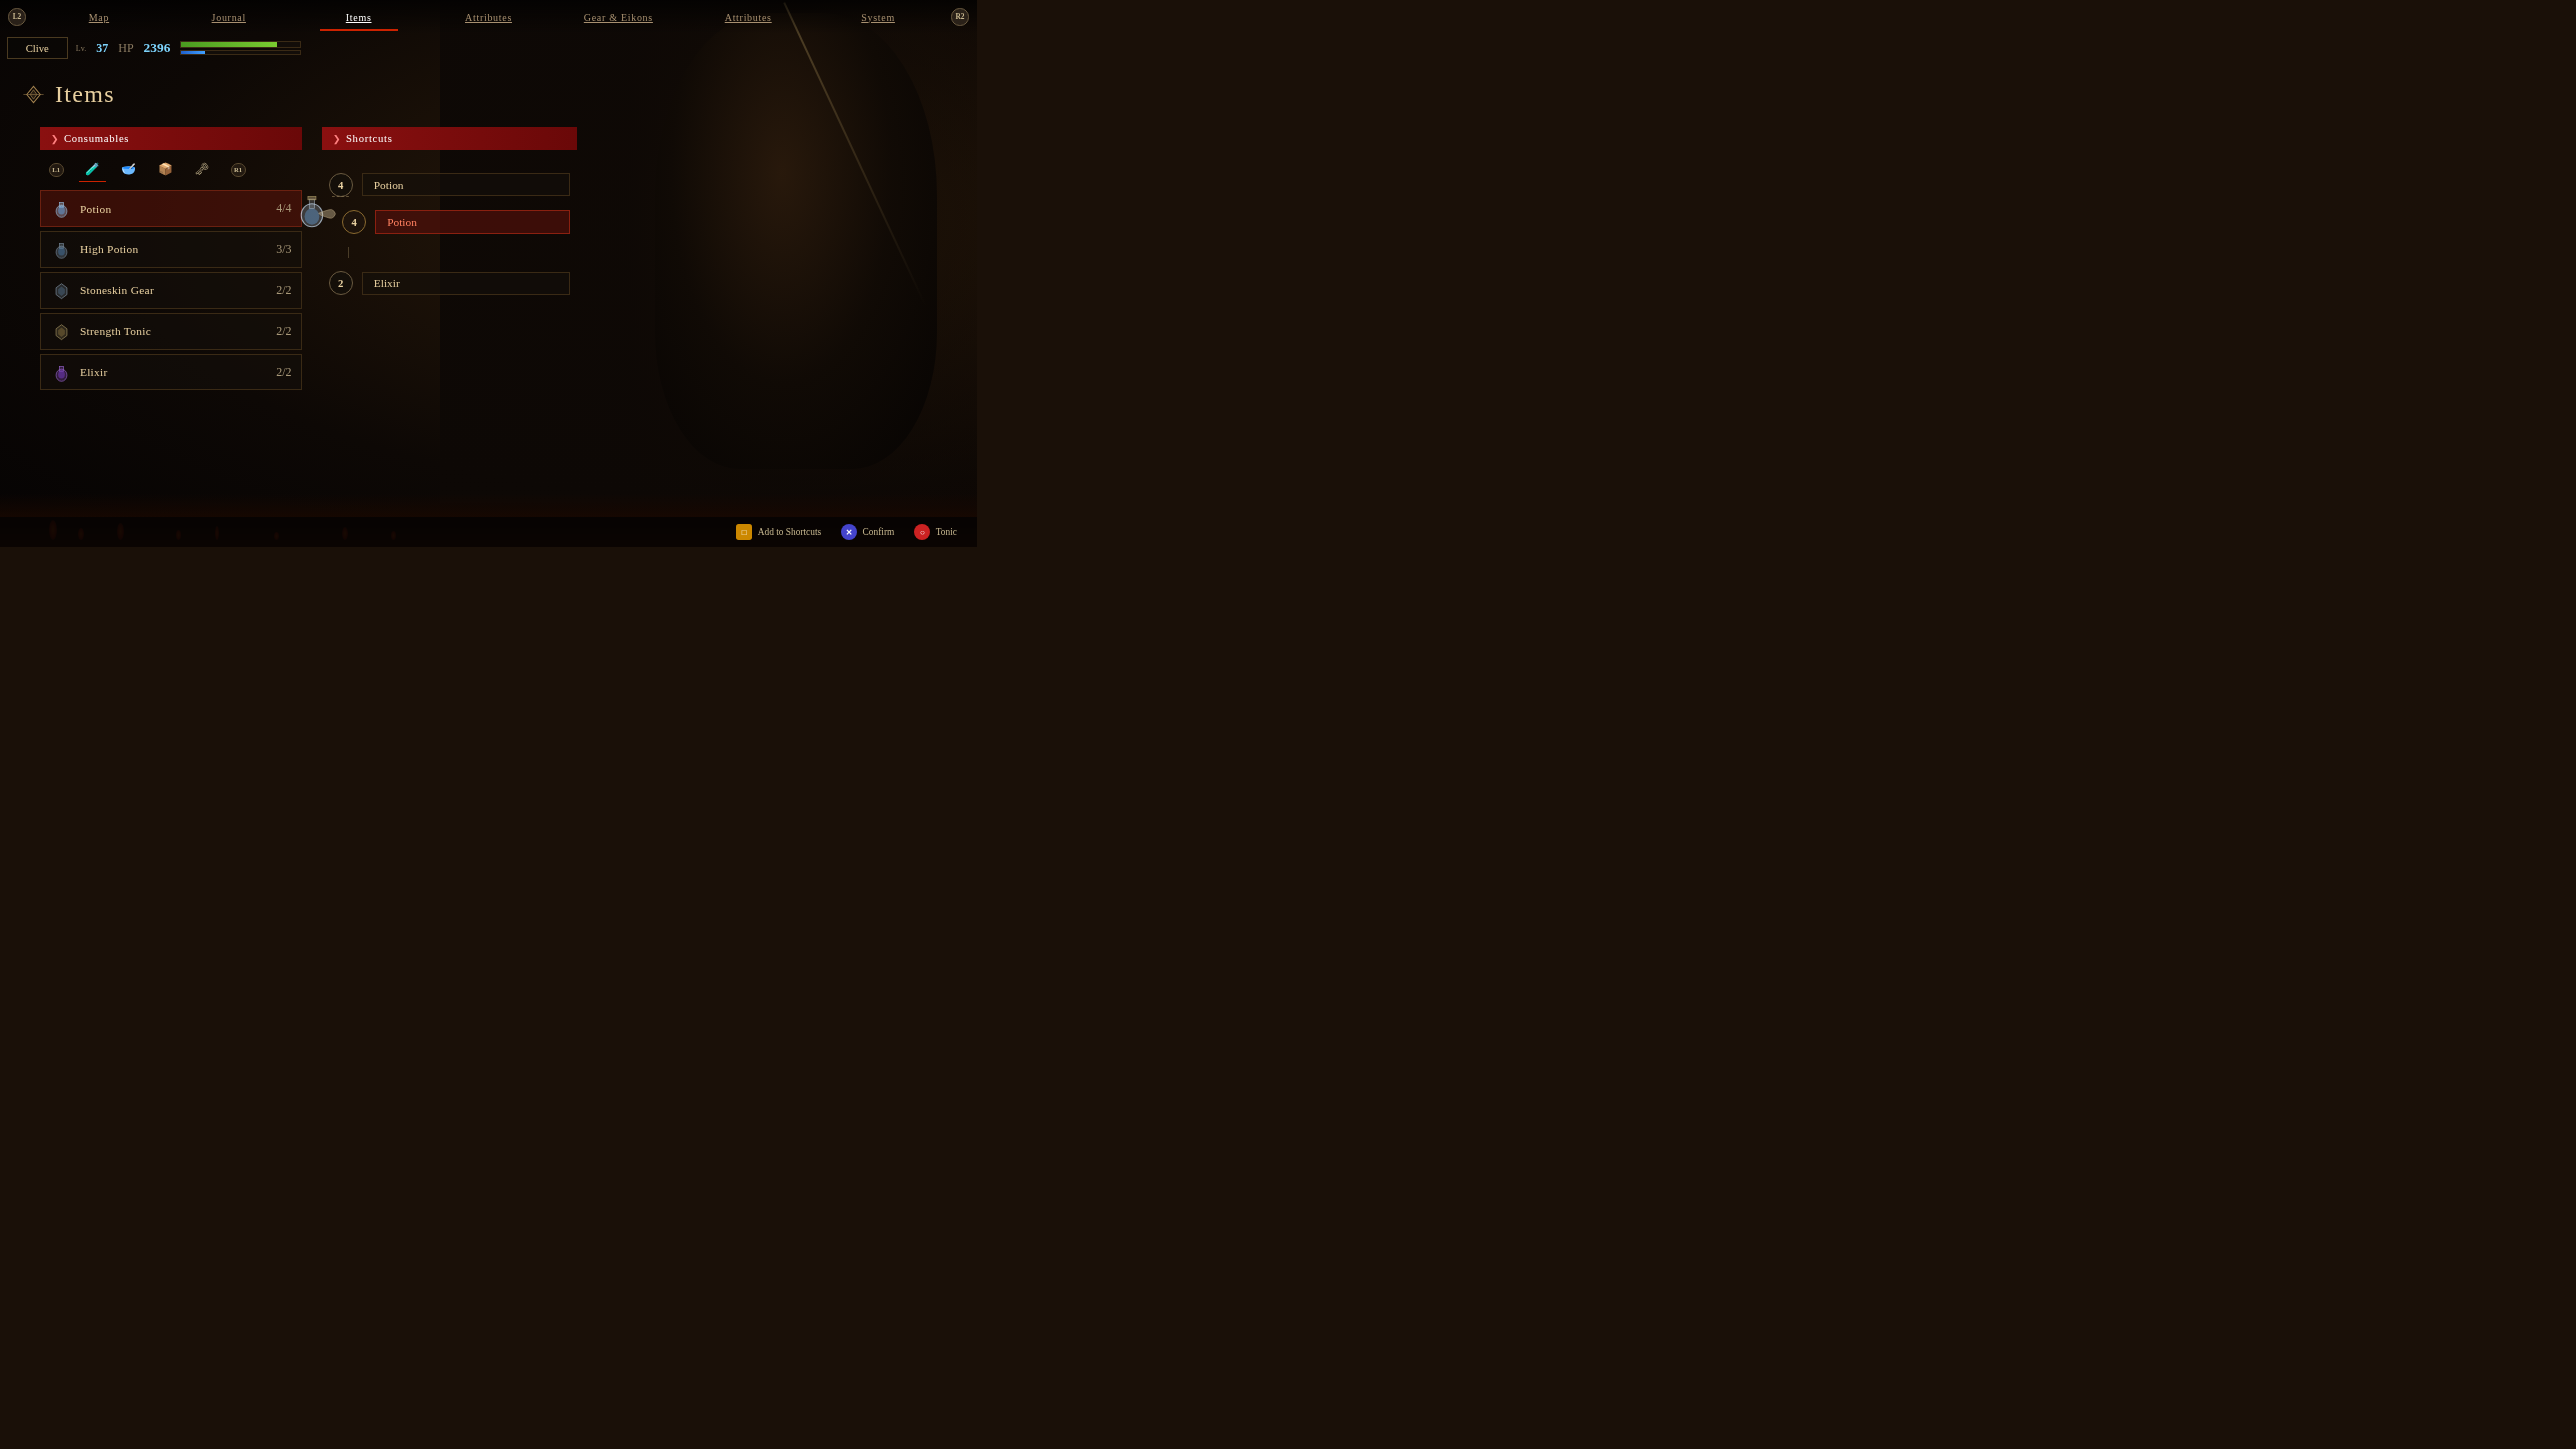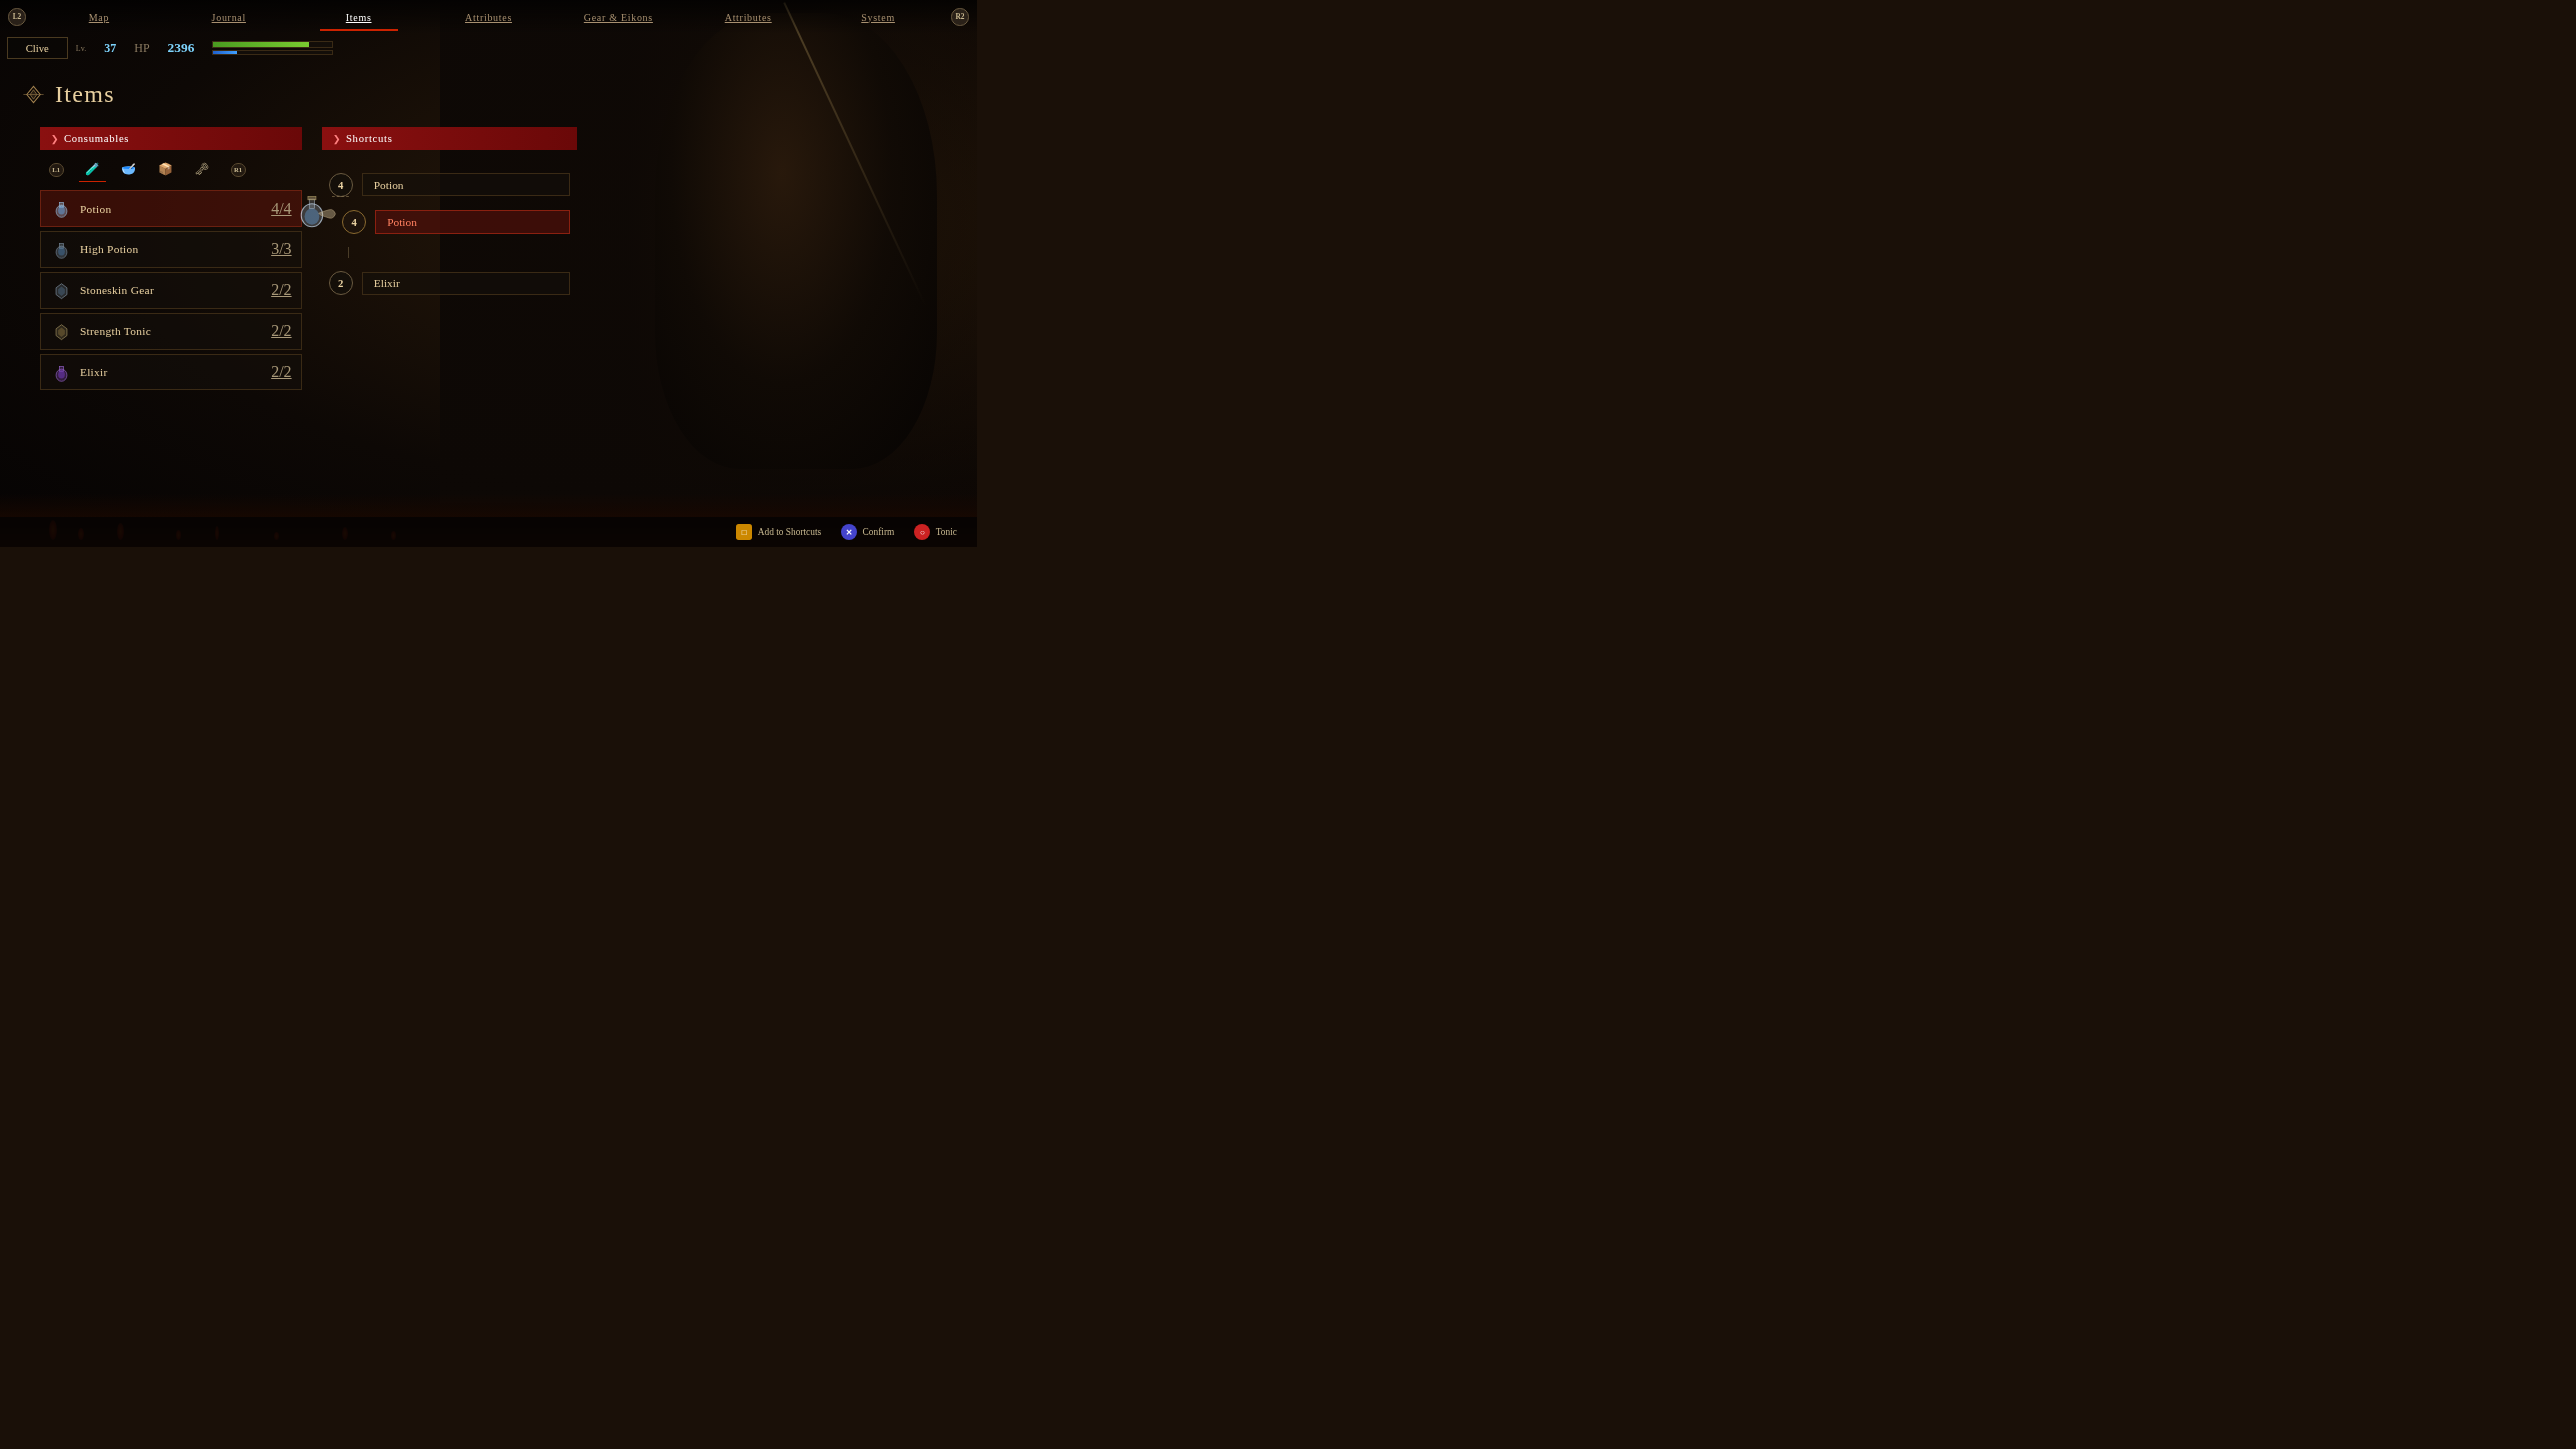--- a/index.html
+++ b/index.html
@@ -126,21 +126,21 @@
       padding: 4px 18px;
       font-size: 10.7px;
       color: #e8d0a0;
       min-width: 54px;
       text-align: center;
     }
 
     .char-stats {
       display: flex;
       align-items: center;
-      gap: 18px;
+      gap: 10px;
     }
 
     .stat-label {
       font-size: 12px;
       color: #8a7a60;
     }
 
     .stat-value {
       font-size: 13.4px;
       color: #7dd3fc;
@@ -313,23 +313,22 @@
     }
 
     .item-name {
       flex: 1;
       font-size: 11.4px;
       color: #e8d0a0;
       letter-spacing: 0.3px;
     }
 
     .item-count {
-      font-size: 16px;
+      font-size: 12px;
       color: #a89878;
-      text-decoration: underline;
     }
 
     
     .right-panel {
       position: absolute;
       top: 127px;
       left: 322px;
       width: 255px;
     }
 

